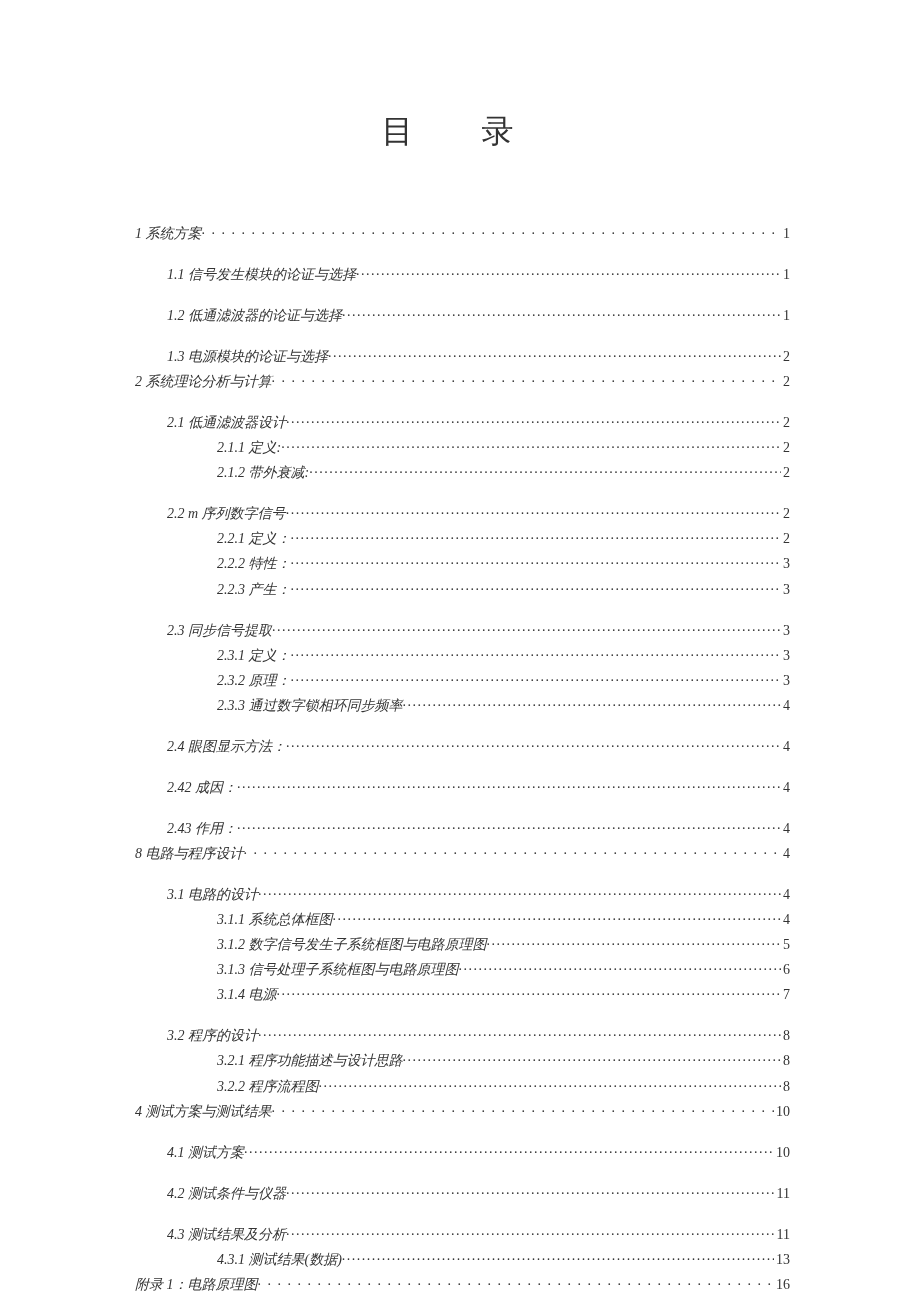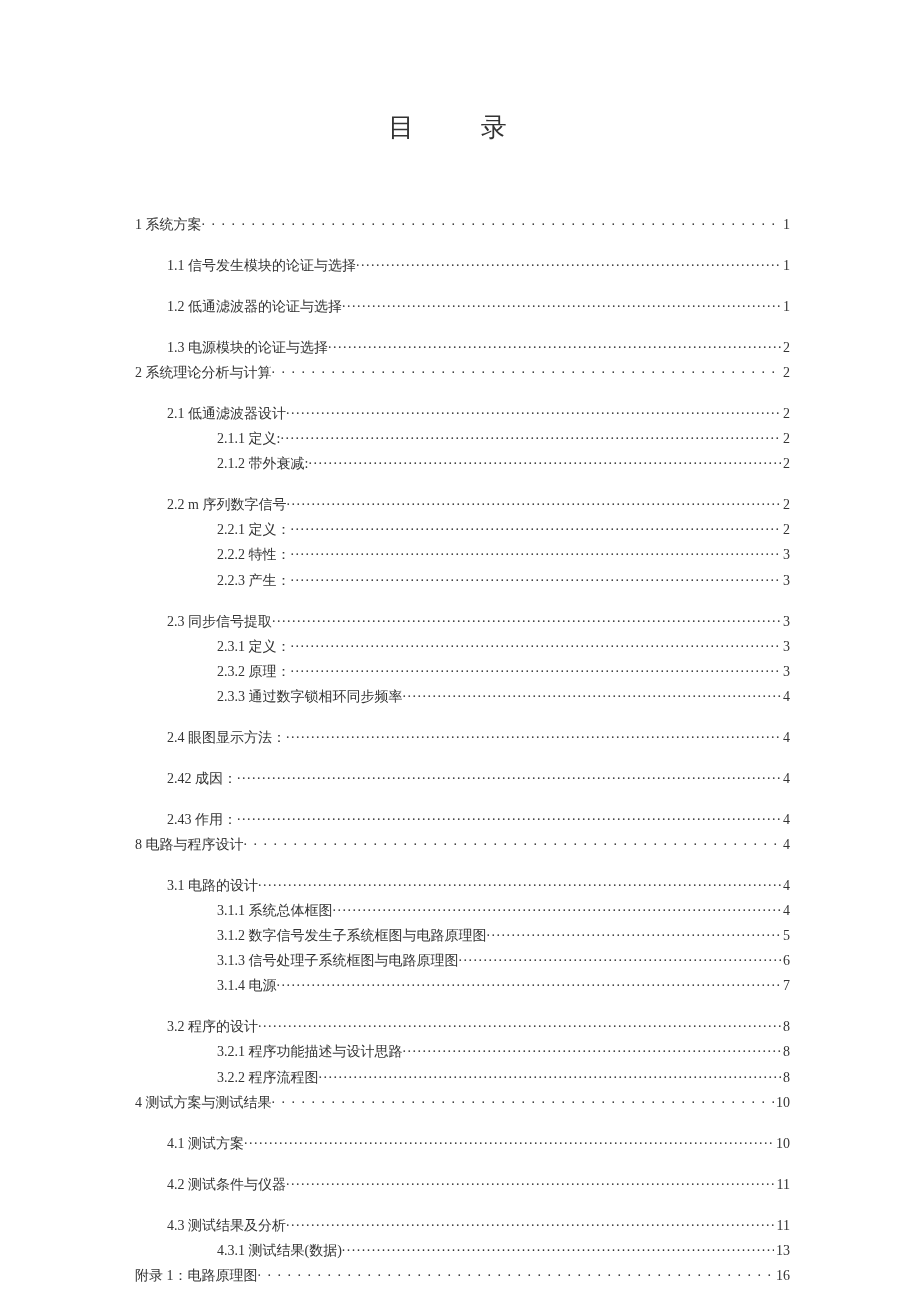--- a/index.html
+++ b/index.html
@@ -10,38 +10,39 @@
     body {
       width: 920px;
       height: 1302px;
       background: #ffffff;
       font-family: "SimSun", "宋体", serif;
       color: #333333;
       padding: 110px 130px 0 135px;
     }
     .title {
       text-align: center;
-      font-size: 26px;
+      font-size: 32px;
       font-weight: normal;
       letter-spacing: 30px;
       margin-bottom: 70px;
       color: #333333;
     }
     .toc {
       font-size: 14px;
       line-height: 1;
     }
     .toc-row {
       display: flex;
       align-items: baseline;
       white-space: nowrap;
       margin-bottom: 8.1px;
     }
     .toc-label {
       flex-shrink: 0;
+      font-style: italic;
     }
     .toc-leader {
       flex: 1;
       overflow: hidden;
       position: relative;
       height: 14px;
     }
     .toc-leader::after {
       content: "................................................................................................................................................................................................................";
       position: absolute;

